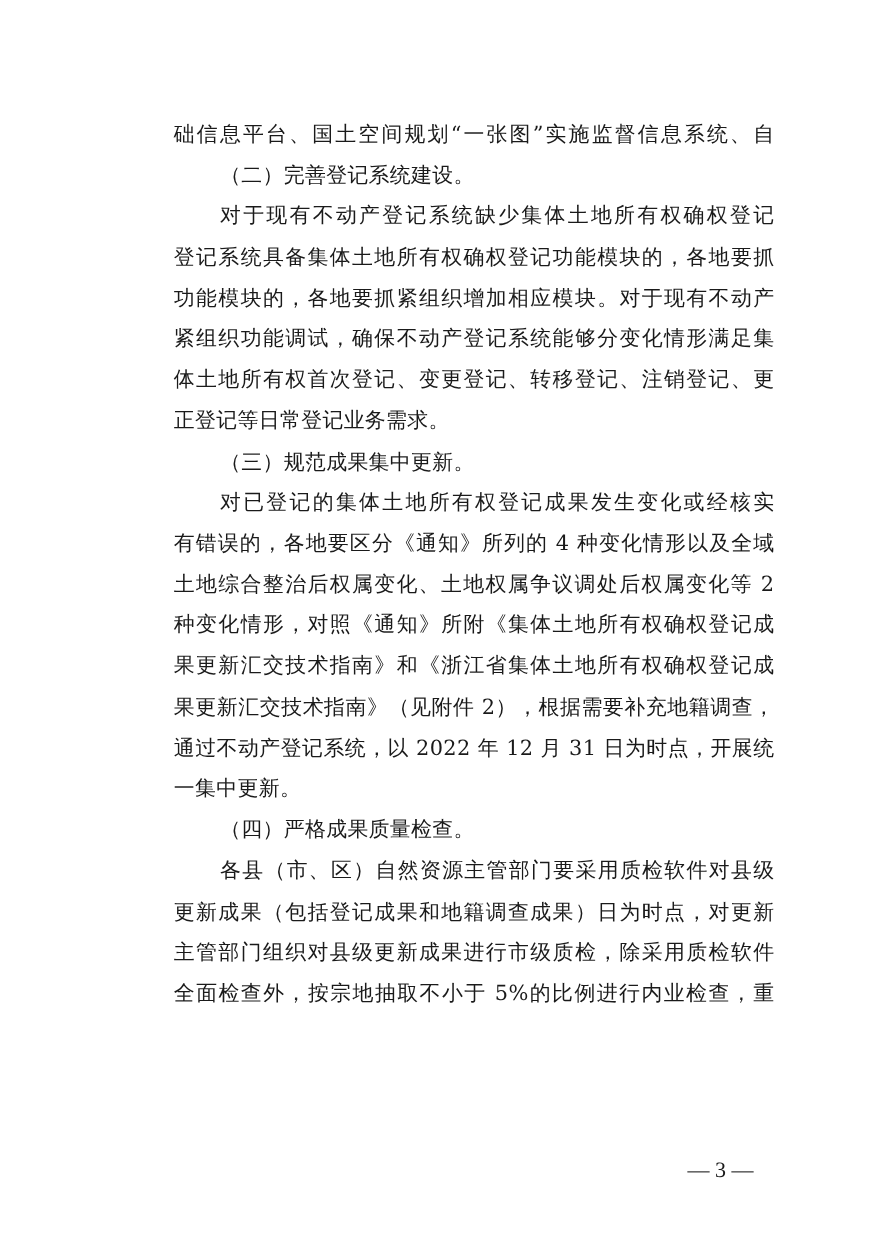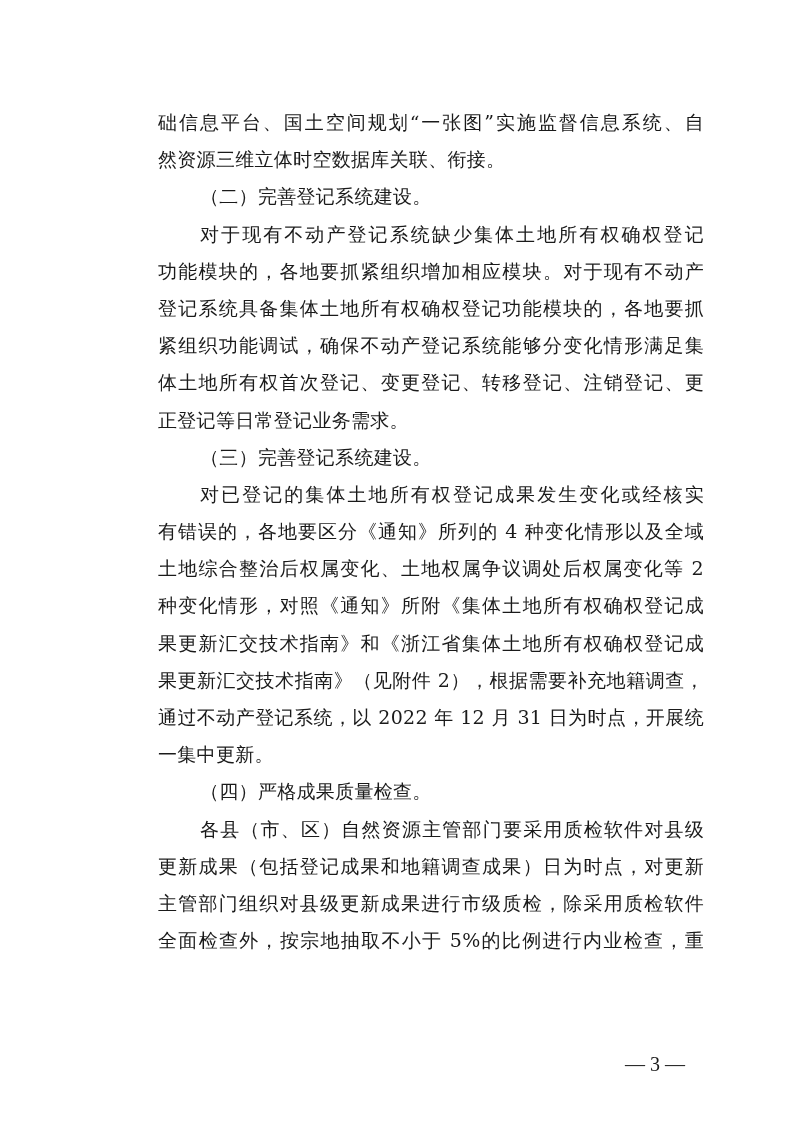--- a/index.html
+++ b/index.html
@@ -59,29 +59,28 @@
       font-family: "Liberation Serif", serif;
       color: #1a1a1a;
     }
   </style>
 </head>
 <body>
 
 <div class="page">
   <div class="body-text">
     <div class="line">础信息平台、国土空间规划“一张图”实施监督信息系统、自</div>
-    <div class="line last">然资源三维立体时空数据库关联、衔接。</div>
     <div class="line heading">（二）完善登记系统建设。</div>
     <div class="line indent">对于现有不动产登记系统缺少集体土地所有权确权登记</div>
+    <div class="line">登记系统具备集体土地所有权确权登记功能模块的，各地要抓</div>
     <div class="line">功能模块的，各地要抓紧组织增加相应模块。对于现有不动产</div>
-    <div class="line">登记系统具备集体土地所有权确权登记功能模块的，各地要抓</div>
     <div class="line">紧组织功能调试，确保不动产登记系统能够分变化情形满足集</div>
     <div class="line">体土地所有权首次登记、变更登记、转移登记、注销登记、更</div>
     <div class="line last">正登记等日常登记业务需求。</div>
-    <div class="line heading">（三）完善登记系统建设。</div>
+    <div class="line heading">（三）规范成果集中更新。</div>
     <div class="line indent">对已登记的集体土地所有权登记成果发生变化或经核实</div>
     <div class="line">有错误的，各地要区分《通知》所列的 4 种变化情形以及全域</div>
     <div class="line">土地综合整治后权属变化、土地权属争议调处后权属变化等 2</div>
     <div class="line">种变化情形，对照《通知》所附《集体土地所有权确权登记成</div>
     <div class="line">果更新汇交技术指南》和《浙江省集体土地所有权确权登记成</div>
     <div class="line">果更新汇交技术指南》（见附件 2），根据需要补充地籍调查，</div>
     <div class="line">通过不动产登记系统，以 2022 年 12 月 31 日为时点，开展统</div>
     <div class="line last">一集中更新。</div>
     <div class="line heading">（四）严格成果质量检查。</div>
     <div class="line indent">各县（市、区）自然资源主管部门要采用质检软件对县级</div>

